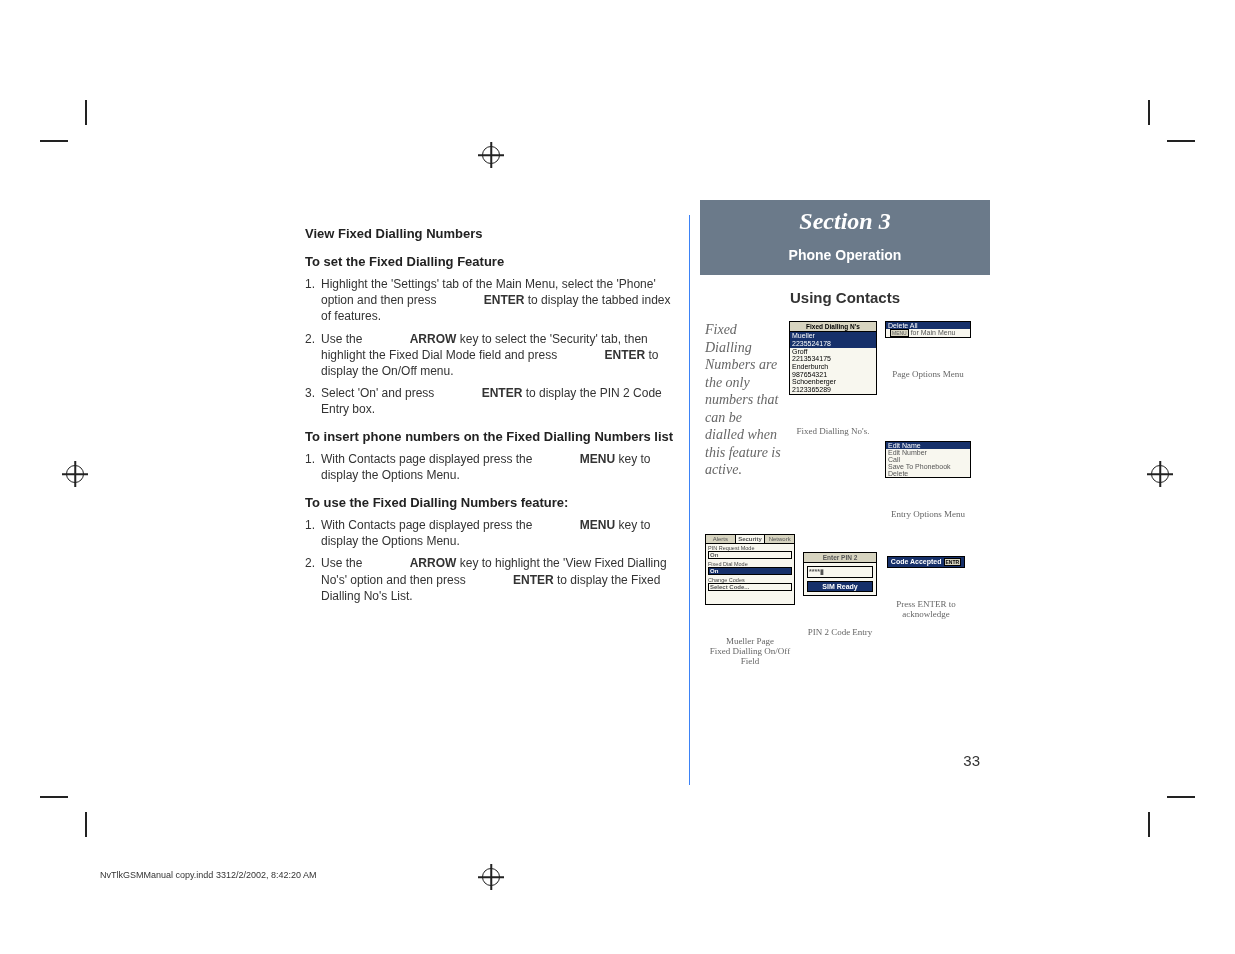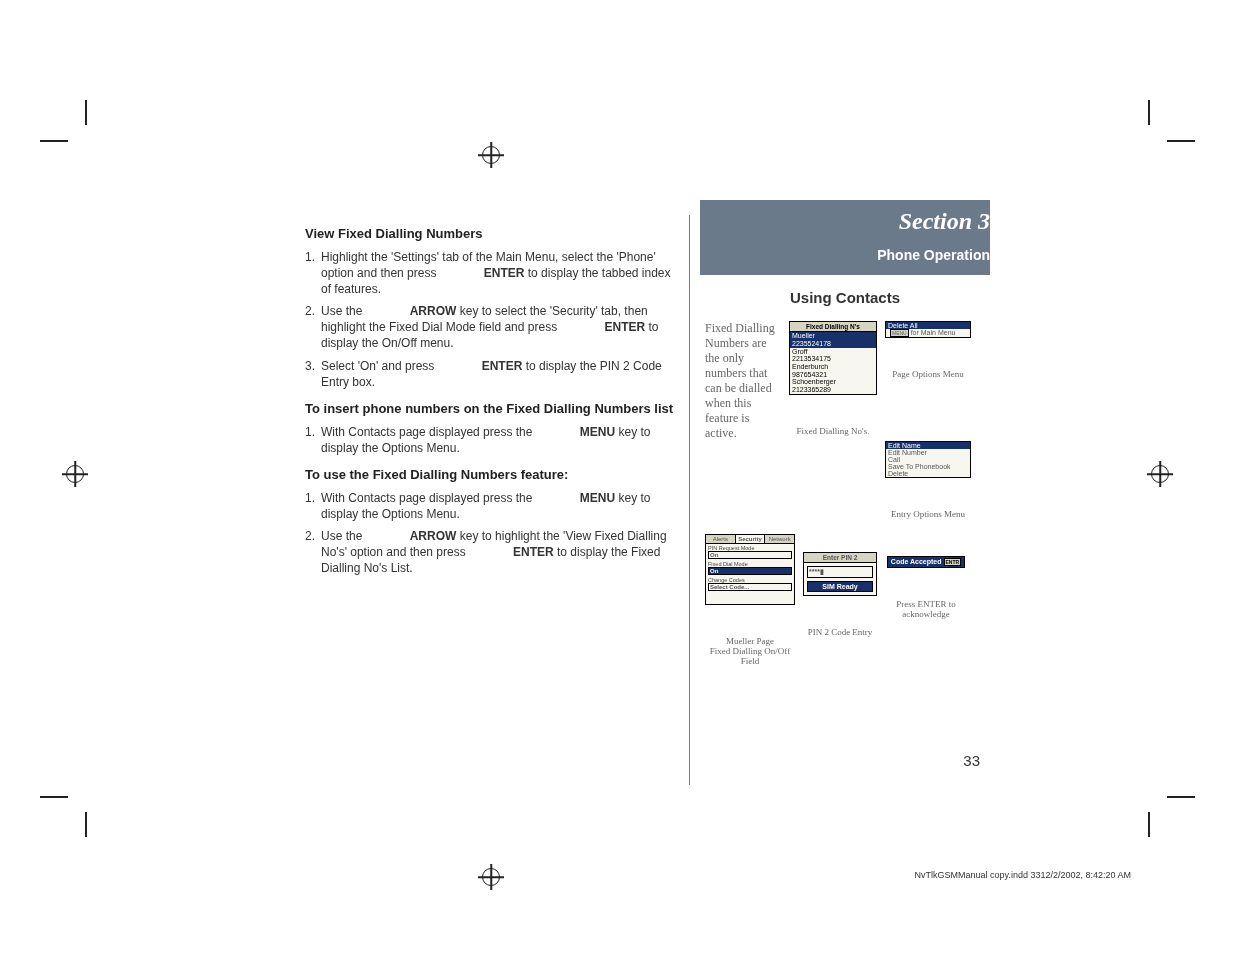--- a/index.html
+++ b/index.html
@@ -74,21 +74,21 @@
   .col-left p { margin-bottom: 6px; text-indent: 12px; }
   .step { display: flex; margin-bottom: 6px; font-family: Arial, Helvetica, sans-serif; font-size: 12px; }
   .step .num { width: 16px; flex-shrink: 0; }
   .step .txt { flex: 1; }
   .k { font-weight: 700; padding-left: 44px; }
 
   
   .section-box {
     background: #6b7a8a;
     color: #fff;
-    text-align: right;
+    text-align: center;
     padding: 8px 0 12px;
     margin: -15px -5px 14px -5px;
   }
   .section-box .big {
     font-style: italic;
     font-weight: 700;
     font-size: 24px;
     font-family: Georgia, serif;
     margin-bottom: 12px;
   }
@@ -103,21 +103,22 @@
     font-size: 15px;
     text-align: center;
     color: #333;
     margin-bottom: 15px;
   }
 
   
   .fig-row { display: flex; align-items: flex-start; gap: 8px; margin-bottom: 14px; }
   .fig-row .caption-side {
     width: 76px;
-    font-size: 12px;
+    font-style: italic;
+    font-size: 14px;
     line-height: 1.25;
     color: #666;
   }
   .fig-col { display: flex; flex-direction: column; align-items: center; gap: 28px; }
   .fig-caption {
     font-size: 9px;
     color: #666;
     text-align: center;
     margin-top: 3px;
     line-height: 1.15;
@@ -248,21 +249,21 @@
     font-family: Arial, Helvetica, sans-serif;
     font-size: 15px;
     color: #333;
   }
   
   .footer-slug {
     position: absolute;
     left: 100px; right: 104px;
     top: 870px;
     display: flex;
-    justify-content: flex-end;
+    justify-content: flex-start;
     font-family: Arial, Helvetica, sans-serif;
     font-size: 9px;
     color: #333;
   }
 </style>
 </head>
 <body>
 <div class="page">
 
 <div class="crop-tl-h"></div>
@@ -276,20 +277,21 @@
 <div class="reg-mark reg-top"></div>
 <div class="reg-mark reg-bot"></div>
 <div class="reg-mark reg-left"></div>
 <div class="reg-mark reg-right"></div>
 
 <div class="content">
 
   <div class="col-left">
     <h3 class="subhead">View Fixed Dialling Numbers</h3>
 
+    <h3 class="subhead">To set the Fixed Dialling Feature</h3>
     <div id="steps-a">
           <div class="step">
             <div class="num">1.</div>
             <div class="txt">Highlight the 'Settings' tab of the Main Menu, select the 'Phone' option and then press <span class="k">ENTER</span> to display the tabbed index of features.</div>
           </div>
           <div class="step">
             <div class="num">2.</div>
             <div class="txt">Use the <span class="k">ARROW</span> key to select the 'Security' tab, then highlight the Fixed Dial Mode field and press <span class="k">ENTER</span> to display the On/Off menu.</div>
           </div>
           <div class="step">

